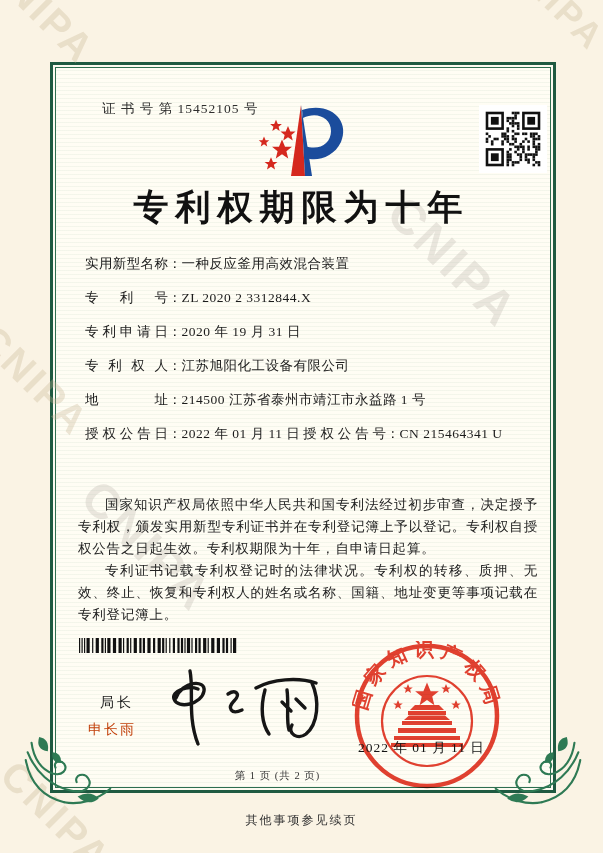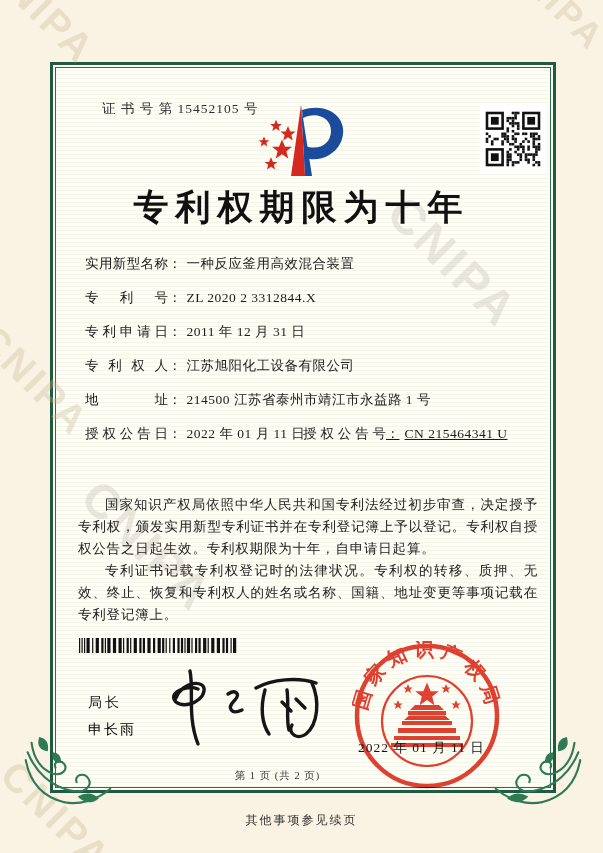--- a/index.html
+++ b/index.html
@@ -38,31 +38,31 @@
   .title{
     left:0;top:184px;width:603px;text-align:center;
     font-size:35px;font-weight:bold;letter-spacing:7px;color:#111;
   }
   .fields{left:85px;top:255px;width:460px;font-size:13.5px;}
   .frow{height:34px;position:relative;white-space:nowrap;}
   .flabel{
     display:inline-block;width:83px;vertical-align:top;
     text-align:justify;text-align-last:justify;
   }
-  .fval{margin-left:5px;letter-spacing:0.5px;}
-  .fpair2{position:absolute;left:218px;top:0;text-decoration:underline;}
+  .fval{letter-spacing:0.5px;}
+  .fpair2{position:absolute;left:218px;top:0;}
   .paras{
     left:78px;top:494px;width:460px;
     font-size:13.5px;line-height:22px;letter-spacing:0.8px;
     text-align:justify;color:#222;
   }
   .paras p{margin:0;text-indent:2em;}
   .barcode{left:78px;top:638px;}
-  .signer-title{left:88px;top:694px;font-family:"Liberation Sans",sans-serif;font-size:14px;letter-spacing:3px;color:#222;}
-  .signer-name{left:88px;top:721px;font-family:"Liberation Sans",sans-serif;font-size:14px;letter-spacing:2px;color:#000000;}
+  .signer-title{left:100px;top:694px;font-family:"Liberation Sans",sans-serif;font-size:14px;letter-spacing:3px;color:#222;}
+  .signer-name{left:88px;top:721px;font-family:"Liberation Sans",sans-serif;font-size:14px;letter-spacing:2px;color:#c2410c;}
   .signature{left:158px;top:666px;}
   .seal{left:352px;top:641px;opacity:0.93;mix-blend-mode:multiply;z-index:4;}
   .sealdate{left:358px;top:739px;width:130px;font-size:13.5px;letter-spacing:1px;color:#141414;z-index:5;}
   .pagenum{left:0;top:769px;width:555px;text-align:center;font-size:10.5px;letter-spacing:1px;color:#333;}
   .note{left:0;top:812px;width:603px;text-align:center;font-size:12px;letter-spacing:2px;color:#333;}
   .corner{z-index:3;}
 </style>
 </head>
 <body>
 
@@ -229,21 +229,21 @@
 <div class="abs z3 title">专利权期限为十年</div>
 
 <div class="abs z3 fields">
   <div class="frow">
     <span class="flabel">实用新型名称</span><span>：</span><span class="fval">一种反应釜用高效混合装置</span>
   </div>
   <div class="frow">
     <span class="flabel">专利号</span><span>：</span><span class="fval">ZL 2020 2 3312844.X</span>
   </div>
   <div class="frow">
-    <span class="flabel">专利申请日</span><span>：</span><span class="fval">2011 年 12 月 31 日</span>
+    <span class="flabel">专利申请日</span><span>：</span><span class="fval">2020 年 19 月 31 日</span>
   </div>
   <div class="frow">
     <span class="flabel">专利权人</span><span>：</span><span class="fval">江苏旭阳化工设备有限公司</span>
   </div>
   <div class="frow">
     <span class="flabel">地址</span><span>：</span><span class="fval">214500 江苏省泰州市靖江市永益路 1 号</span>
   </div>
   <div class="frow">
     <span class="flabel">授权公告日</span><span>：</span><span class="fval">2022 年 01 月 11 日</span>
     <span class="fpair2">

